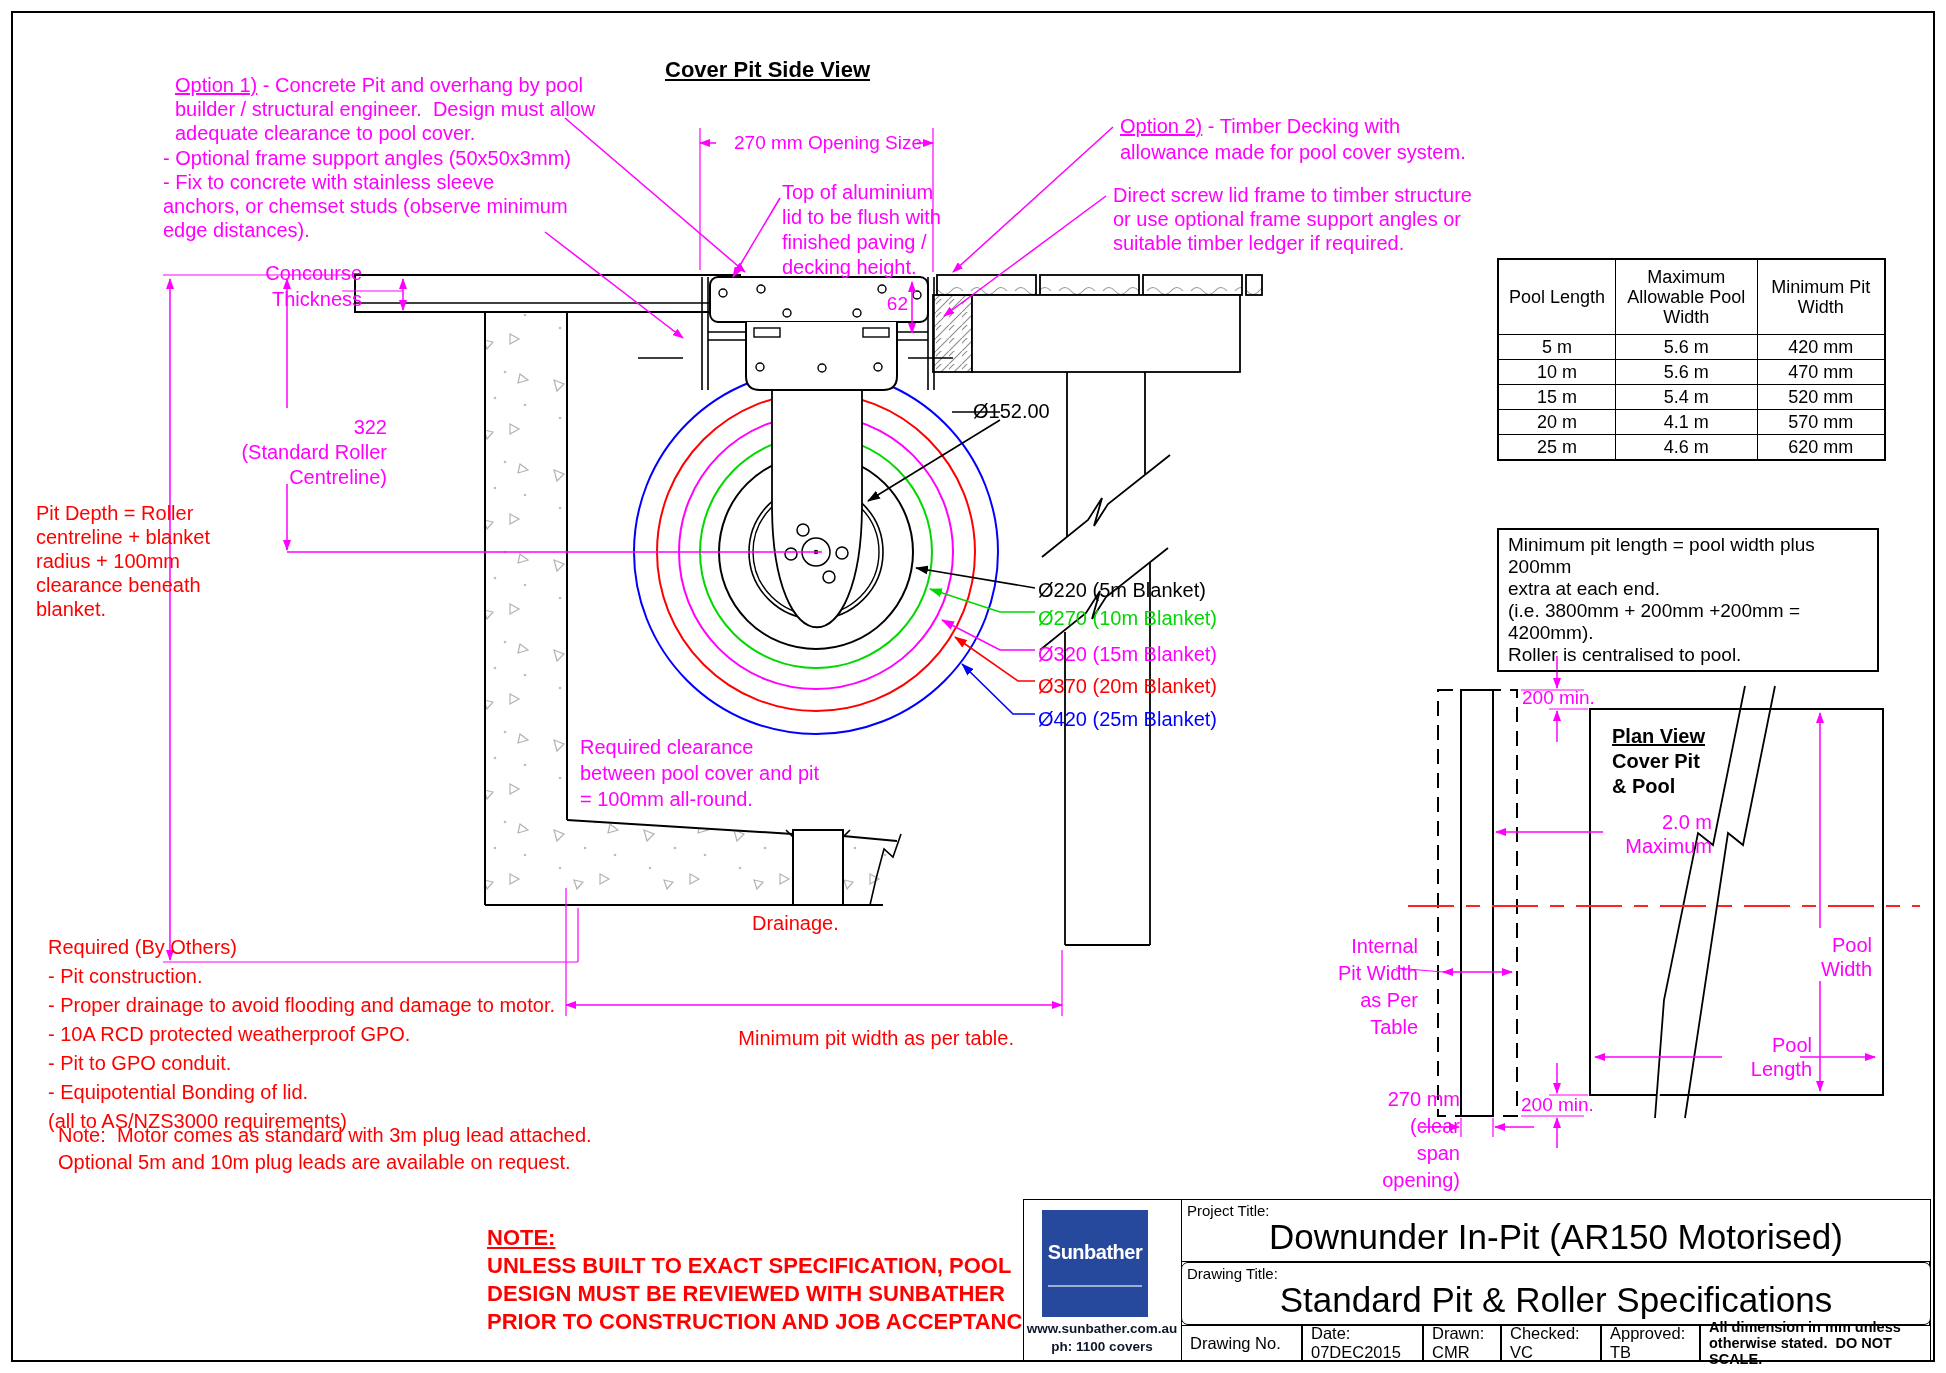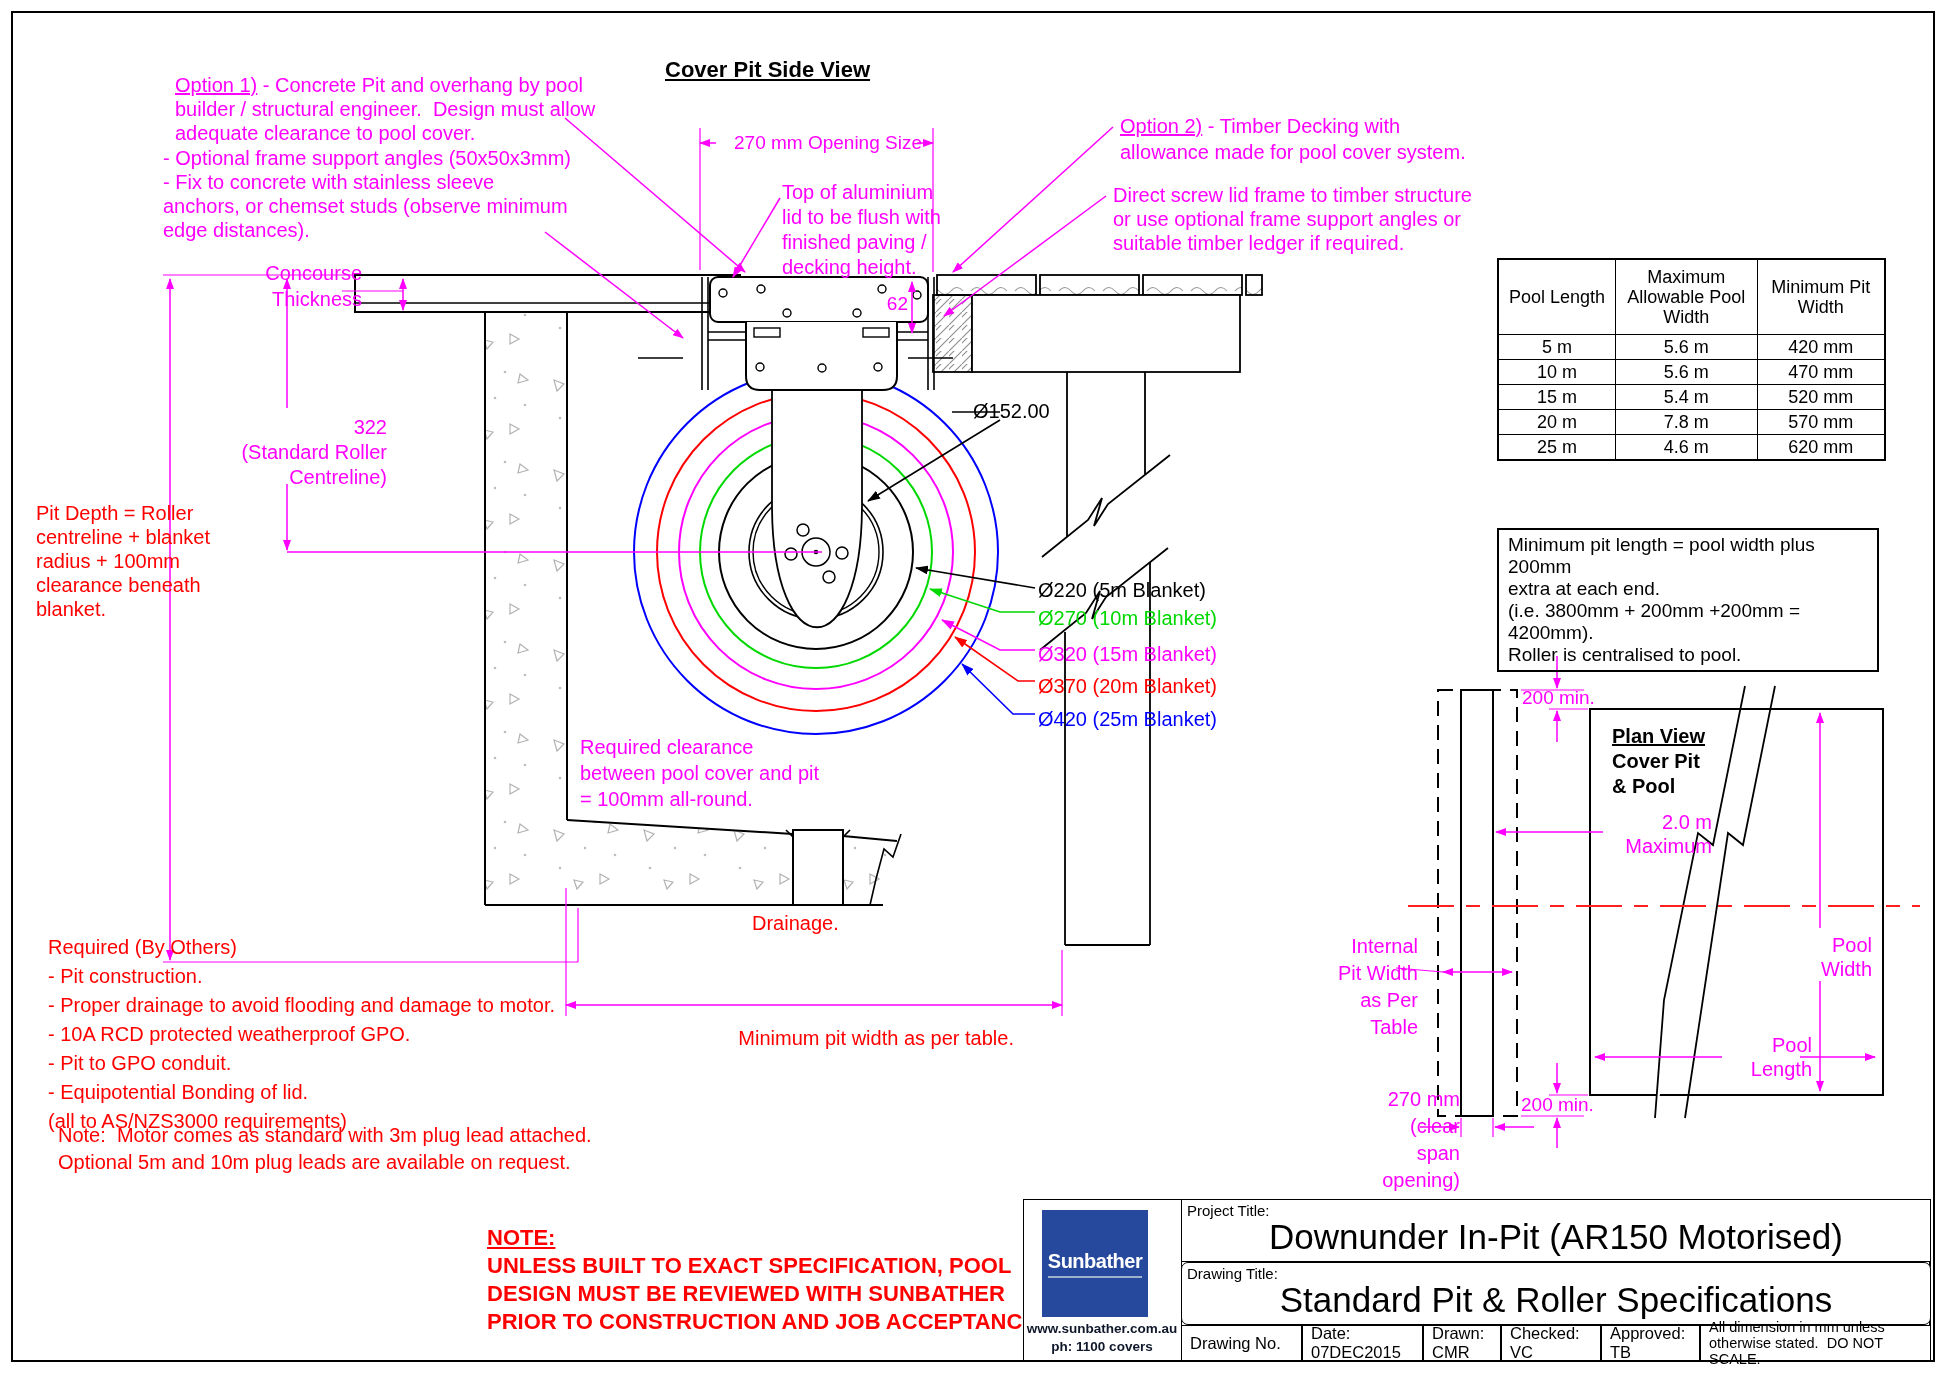--- a/index.html
+++ b/index.html
@@ -29,21 +29,21 @@
   
   .tb-cell{position:absolute;box-sizing:border-box;border:1.6px solid #000;background:#fff;}
   .tb-label{font-size:15px;color:#000;padding:2px 5px;position:absolute;top:0;left:0;}
   .tb-big{width:100%;height:100%;display:flex;align-items:flex-end;justify-content:center;
           font-size:35px;color:#000;padding-bottom:4px;box-sizing:border-box;}
   .tb-small{display:flex;align-items:center;font-size:16.5px;color:#000;padding-left:8px;
             height:100%;box-sizing:border-box;}
   #logo-box{position:absolute;left:1042px;top:1210px;width:106px;height:107px;background:#27499d;
             display:flex;align-items:center;justify-content:center;}
   #logo-text{color:#fff;font-weight:bold;font-size:20px;border-bottom:2px solid #9fb0cc;
-             padding-bottom:3px;letter-spacing:-0.5px;}
+             padding-bottom:21px;letter-spacing:-0.5px;}
   .logo-line{position:absolute;width:158px;left:1023px;text-align:center;color:#0f172a;
              font-weight:bold;font-size:13.5px;}
 </style>
 </head>
 <body>
 
 <div id="page">
 
 <svg width="1946" height="1373" viewBox="0 0 1946 1373">
   <defs>
@@ -304,21 +304,21 @@
           <td>5.6 m</td>
           <td>470 mm</td>
         </tr>
   <tr>
           <td>15 m</td>
           <td>5.4 m</td>
           <td>520 mm</td>
         </tr>
   <tr>
           <td>20 m</td>
-          <td>7.8 m</td>
+          <td>4.1 m</td>
           <td>570 mm</td>
         </tr>
   <tr>
           <td>25 m</td>
           <td>4.6 m</td>
           <td>620 mm</td>
         </tr>
 </tbody>
     </table>
 
@@ -372,18 +372,18 @@
   <div class="tb-cell" style="left:1423px;top:1325px;width:78px;height:36px;">
         <div class="tb-small">Drawn: CMR</div>
       </div>
   <div class="tb-cell" style="left:1501px;top:1325px;width:100px;height:36px;">
         <div class="tb-small">Checked: VC</div>
       </div>
   <div class="tb-cell" style="left:1601px;top:1325px;width:99px;height:36px;">
         <div class="tb-small">Approved: TB</div>
       </div>
   <div class="tb-cell" style="left:1700px;top:1325px;width:231px;height:36px;">
-        <div class="tb-small" style="font-size:14.5px;line-height:16px;white-space:pre-wrap;">All dimension in mm unless
+        <div class="tb-small" style="font-size:14.5px;line-height:16px;white-space:pre-wrap;font-weight:bold;">All dimension in mm unless
 otherwise stated.  DO NOT SCALE.</div>
       </div>
 </div>
 
 </div>
 
 </body></html>

